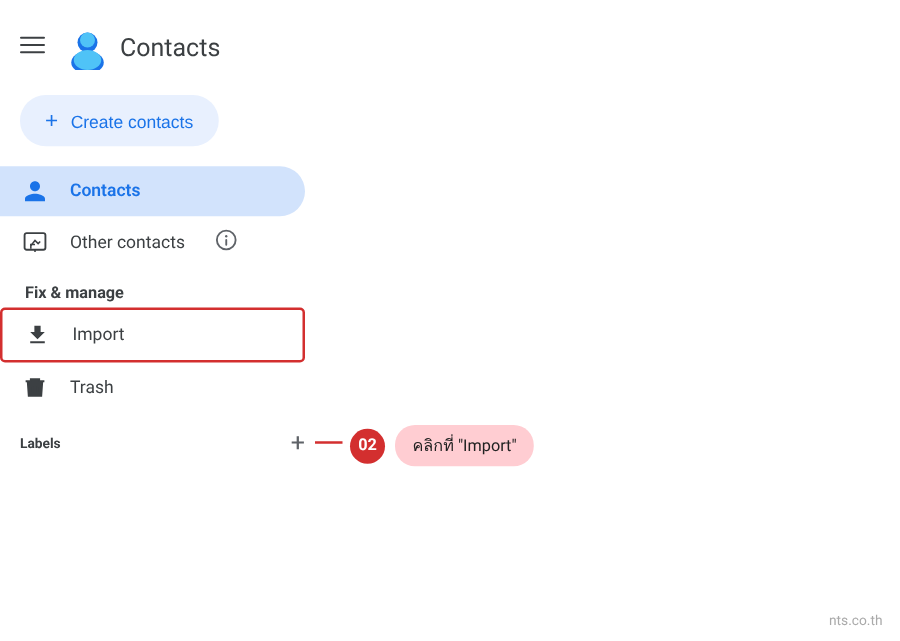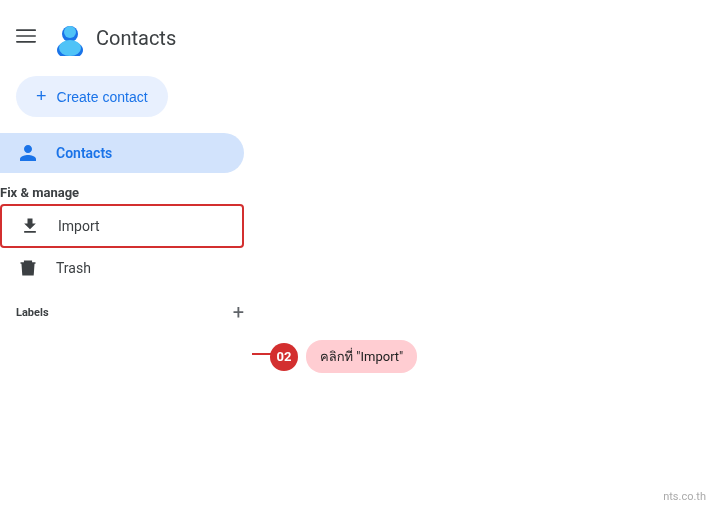--- a/index.html
+++ b/index.html
@@ -90,21 +90,21 @@
     }
     .nav-label {
       font-size: 14px;
     }
     .info-icon {
       margin-left: 8px;
       color: #5f6368;
       font-size: 16px;
     }
     .section-title {
-      padding: 12px 16px 4px 0;
+      padding: 12px 16px 4px 20px;
       font-size: 11px;
       font-weight: 700;
       color: #3c4043;
       text-transform: none;
       letter-spacing: 0;
       font-size: 13px;
     }
     .labels-header {
       display: flex;
       align-items: center;
@@ -136,20 +136,21 @@
       color: white;
       font-weight: 700;
       font-size: 13px;
       width: 28px;
       height: 28px;
       border-radius: 50%;
       display: flex;
       align-items: center;
       justify-content: center;
       flex-shrink: 0;
+      margin-left: 10px;
     }
     .annotation-bubble {
       background: #ffcdd2;
       border-radius: 16px;
       padding: 6px 14px;
       font-size: 13px;
       color: #222;
       white-space: nowrap;
     }
     .connector-line {
@@ -194,33 +195,51 @@
         <ellipse cx="18" cy="30" rx="13" ry="9" fill="#1a73e8"></ellipse>
         <circle cx="18" cy="12" r="6" fill="#4fc3f7"></circle>
         <ellipse cx="18" cy="28" rx="11" ry="8" fill="#4fc3f7"></ellipse>
       </svg>
       <span class="app-title">Contacts</span>
     </div>
   </div>
 
   <button class="create-contact-btn">
     <span style="font-size:18px;font-weight:300;">+</span>
-    <span>Create contact</span>
+    <span>Create contacts</span>
   </button>
 
   <div class="nav-item active">
     <span class="nav-icon">
       <svg class="icon-svg" viewBox="0 0 24 24" fill="#1a73e8">
         <path d="M12 12c2.7 0 4.8-2.1 4.8-4.8S14.7 2.4 12 2.4 7.2 4.5 7.2 7.2 9.3 12 12 12zm0 2.4c-3.2 0-9.6 1.6-9.6 4.8v2.4h19.2v-2.4c0-3.2-6.4-4.8-9.6-4.8z"></path>
       </svg>
     </span>
     <span class="nav-label">Contacts</span>
   </div>
 
 
+  <div class="nav-item">
+    <span class="nav-icon">
+      <svg class="icon-svg" viewBox="0 0 24 24" fill="#3c4043">
+        <rect x="2" y="3" width="20" height="16" rx="2" fill="none" stroke="#3c4043" stroke-width="1.8"></rect>
+        <path d="M8 15l4-5 3 3 2-2" fill="none" stroke="#3c4043" stroke-width="1.5"></path>
+        <polyline points="8,18 8,14 12,14" fill="none" stroke="#3c4043" stroke-width="1.5"></polyline>
+        <line x1="12" y1="19" x2="12" y2="21" stroke="#3c4043" stroke-width="1.5"></line>
+      </svg>
+    </span>
+    <span class="nav-label">Other contacts</span>
+    <span class="info-icon">
+      <svg width="18" height="18" viewBox="0 0 24 24" fill="#5f6368">
+        <circle cx="12" cy="12" r="10" fill="none" stroke="#5f6368" stroke-width="2"></circle>
+        <line x1="12" y1="8" x2="12" y2="8" stroke="#5f6368" stroke-width="2.5" stroke-linecap="round"></line>
+        <line x1="12" y1="12" x2="12" y2="17" stroke="#5f6368" stroke-width="2" stroke-linecap="round"></line>
+      </svg>
+    </span>
+  </div>
 
   <div class="section-title">Fix &amp; manage</div>
 
 
   <div class="nav-item highlighted" style="border: 2px solid #d32f2f; border-radius: 4px; margin-right: 16px;">
     <span class="nav-icon">
       <svg class="icon-svg" viewBox="0 0 24 24" fill="#3c4043">
         <path d="M19 9h-4V3H9v6H5l7 7 7-7zM5 18v2h14v-2H5z"></path>
       </svg>
     </span>

